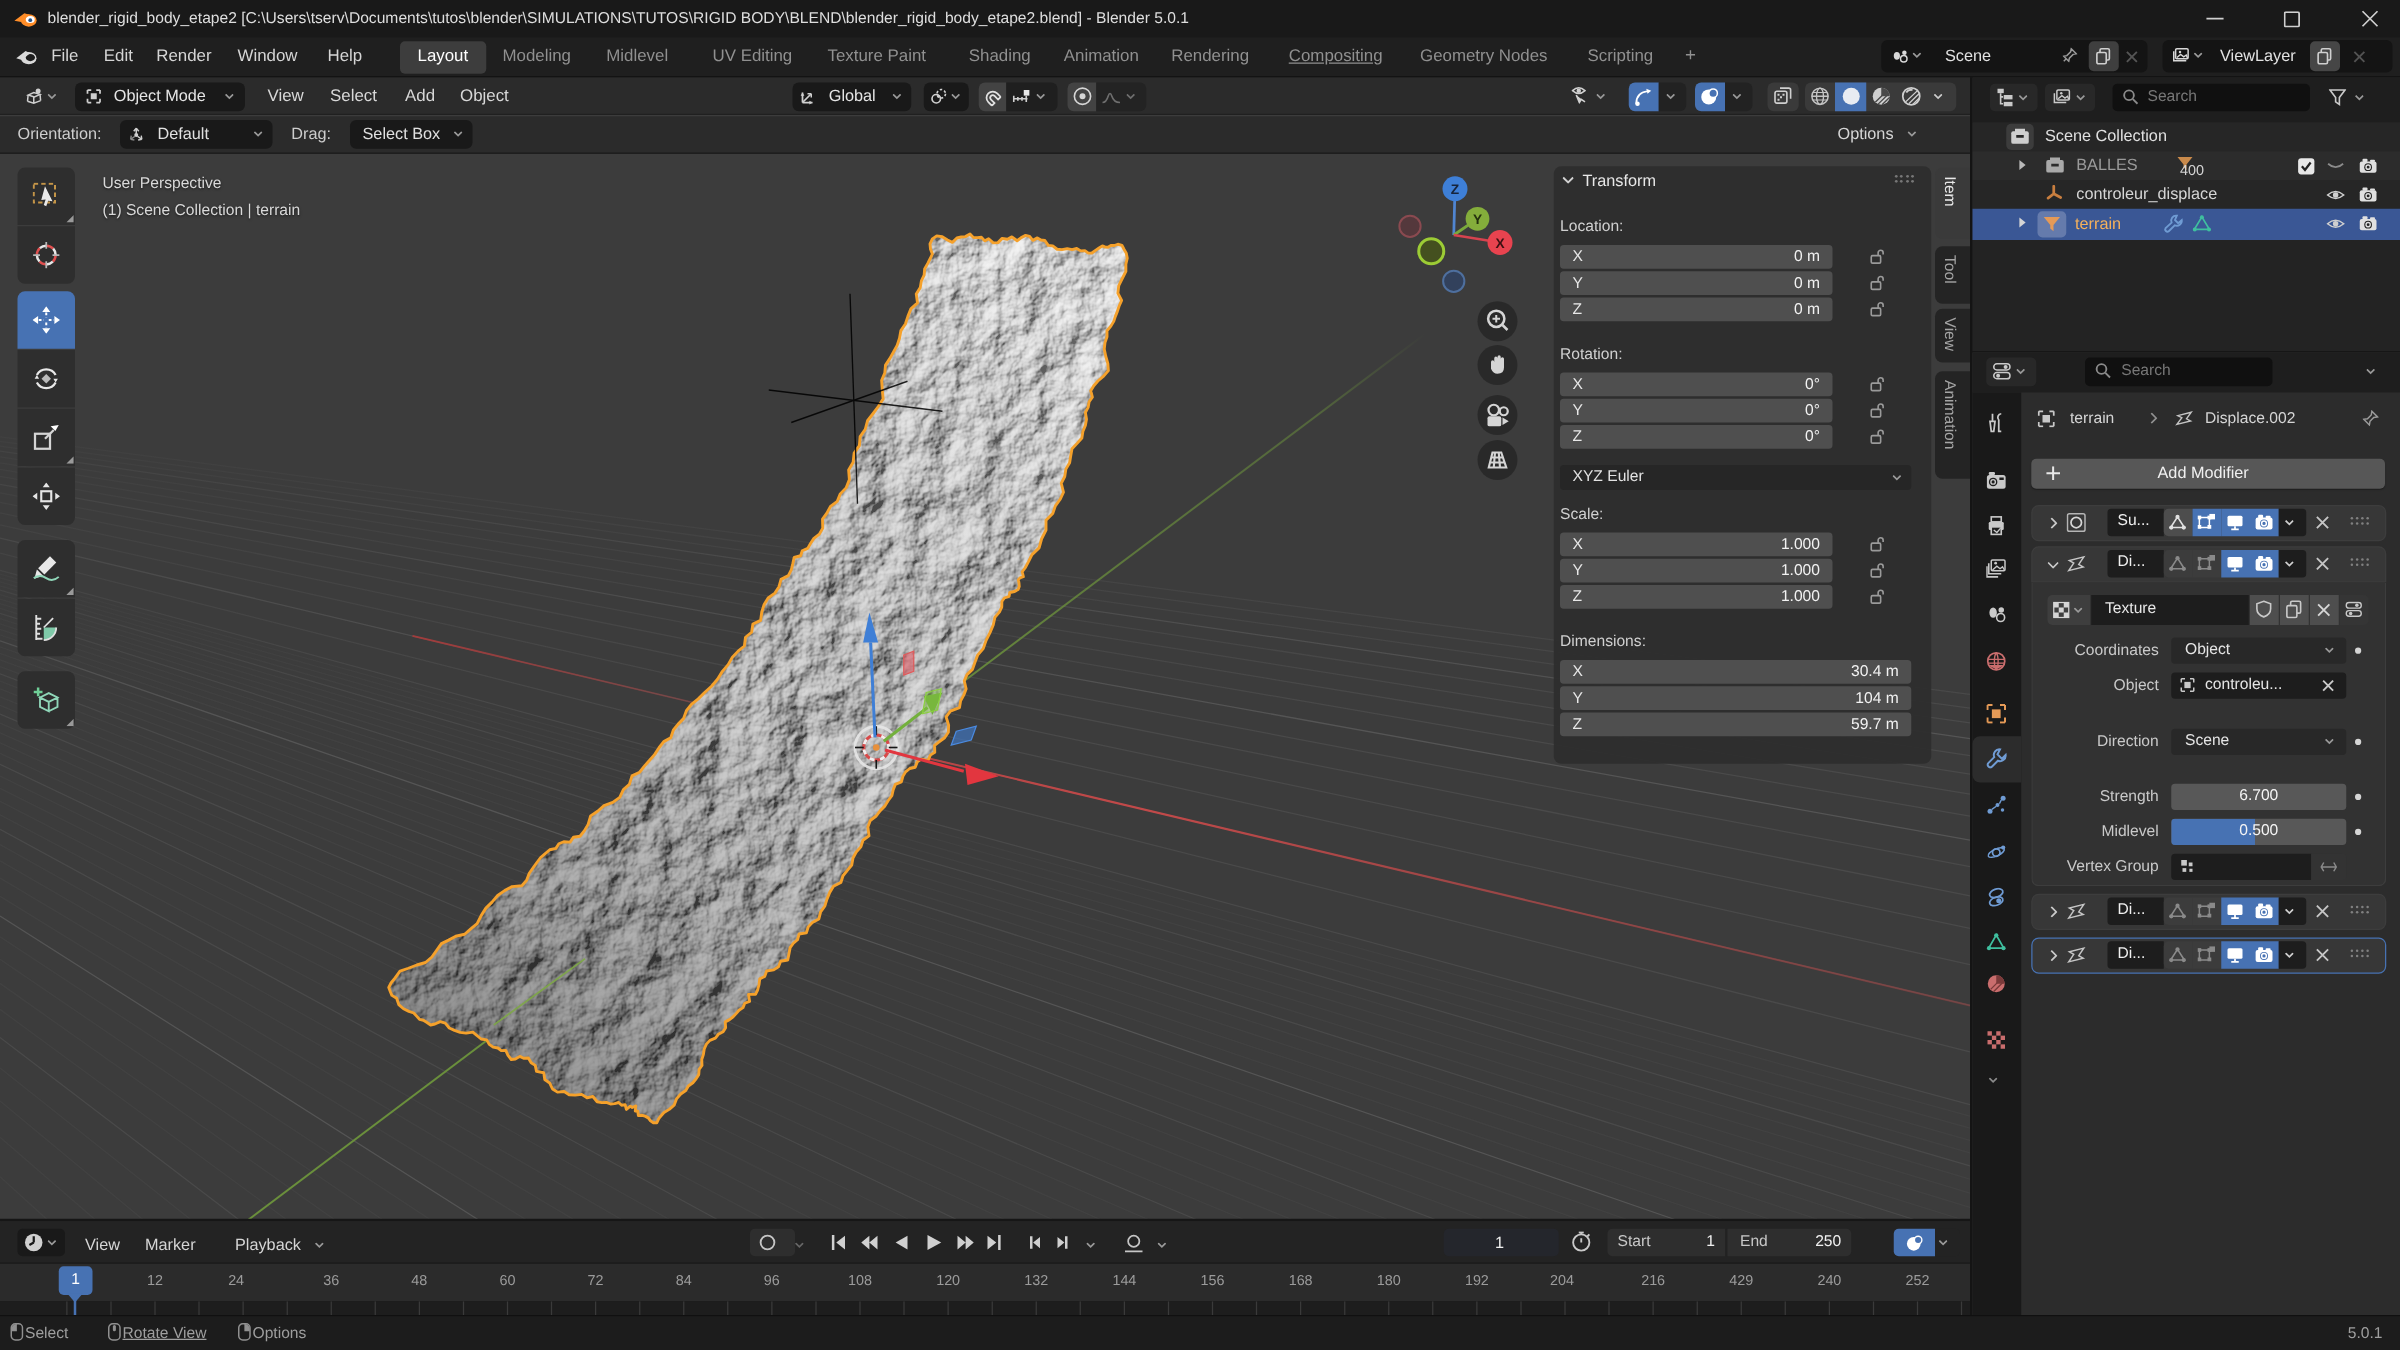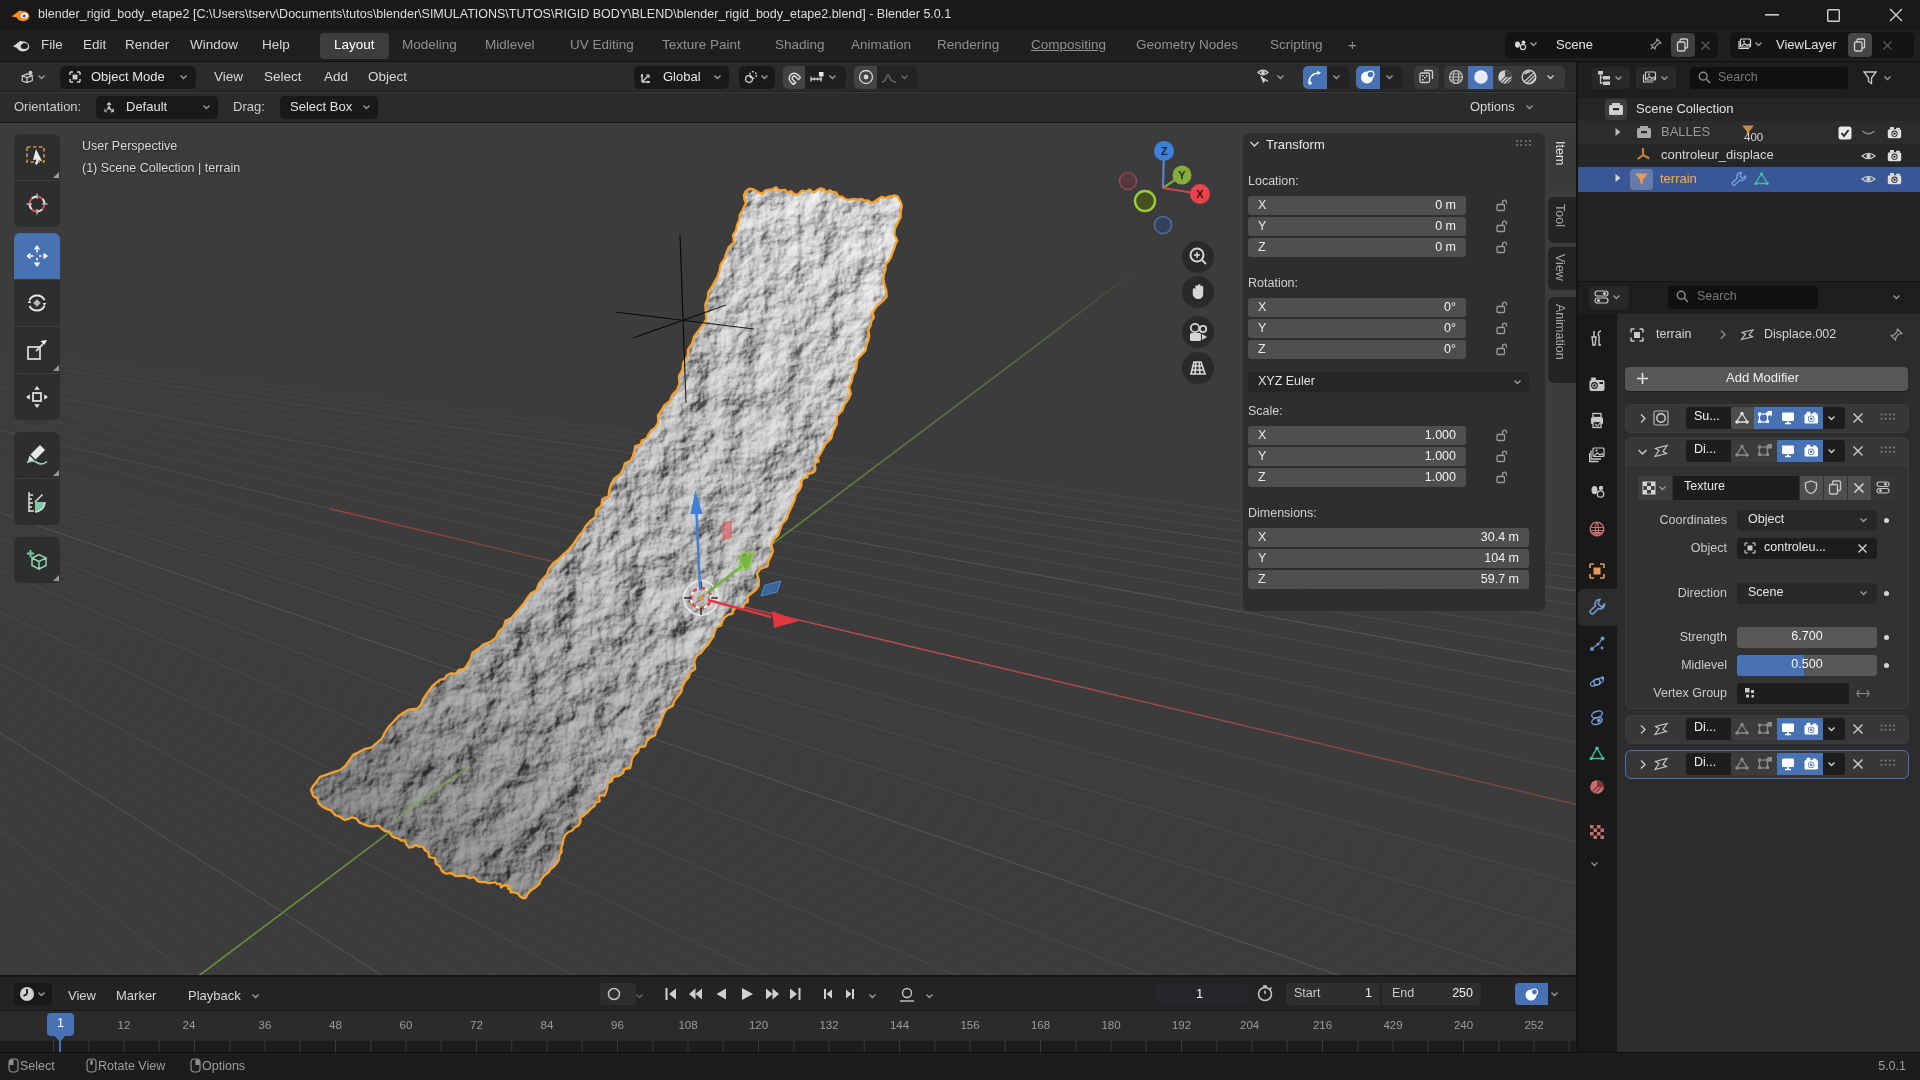--- a/index.html
+++ b/index.html
@@ -749,21 +749,21 @@
 <div style="left:0px;top:1052px;width:1920px;height:28px;background:#1c1c1c;border-top:1px solid #101010"></div>
 <svg width="11" height="15" viewBox="0 0 11 15" style="position:absolute;left:8px;top:1058px;">
     <rect x="1" y="1" width="9" height="13" rx="3.2" fill="none" stroke="#909090" stroke-width="1.2"></rect>
     <path d="M5.5 1.2 a4 4 0 0 0 -4.3 3.8 l0 2 4.3 0 Z" fill="#909090"></path>
   </svg>
 <span style="position:absolute;left:20px;top:1059px;font-size:12.5px;color:#9e9e9e;white-space:nowrap;">Select</span>
 <svg width="11" height="15" viewBox="0 0 11 15" style="position:absolute;left:86px;top:1058px;">
     <rect x="1" y="1" width="9" height="13" rx="3.2" fill="none" stroke="#909090" stroke-width="1.2"></rect>
     <rect x="4.3" y="2" width="2.4" height="5" rx="1.2" fill="#909090"></rect>
   </svg>
-<span style="position:absolute;left:98px;top:1059px;font-size:12.5px;color:#9e9e9e;white-space:nowrap;">Rotate View</span>
+<span style="position:absolute;left:98px;top:1059px;font-size:12.5px;color:#9e9e9e;white-space:nowrap;text-decoration:underline;">Rotate View</span>
 <svg width="11" height="15" viewBox="0 0 11 15" style="position:absolute;left:190px;top:1058px;">
     <rect x="1" y="1" width="9" height="13" rx="3.2" fill="none" stroke="#909090" stroke-width="1.2"></rect>
     <path d="M5.5 1.2 a4 4 0 0 1 4.3 3.8 l0 2 -4.3 0 Z" fill="#909090"></path>
   </svg>
 <span style="position:absolute;left:202px;top:1059px;font-size:12.5px;color:#9e9e9e;white-space:nowrap;">Options</span>
 <span style="position:absolute;right:14px;top:1059px;font-size:12.5px;color:#9e9e9e;white-space:nowrap;">5.0.1</span>
 <div style="left:1576px;top:62px;width:2px;height:990px;background:#141414"></div>
 <div style="left:1578px;top:62px;width:342px;height:219px;background:#232323"></div>
 <div style="left:1578px;top:62px;width:342px;height:36px;background:#1e1e1e"></div>
 <div style="left:1592px;top:67px;width:38px;height:22px;background:#282828;border-radius:4px"></div>

